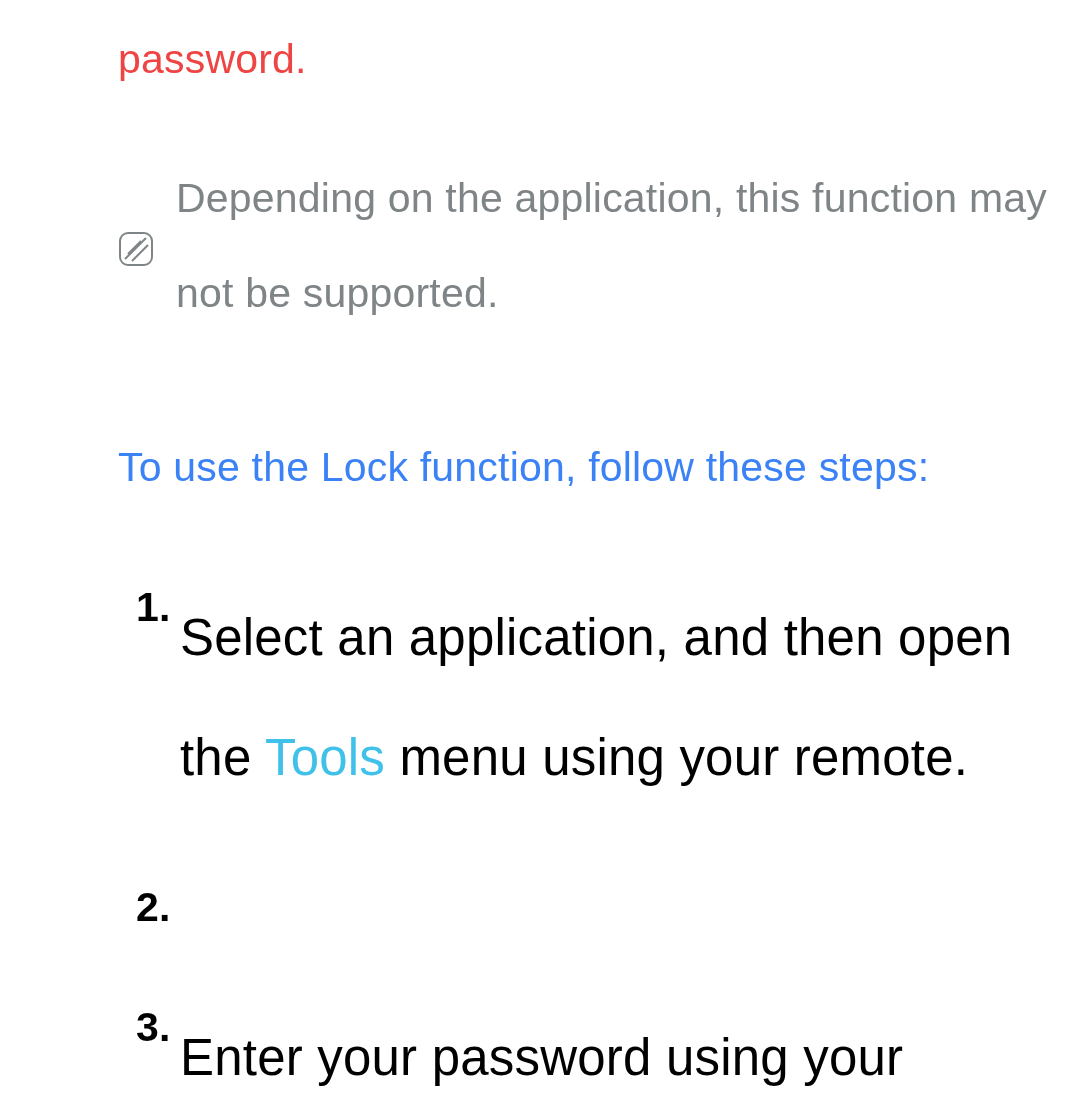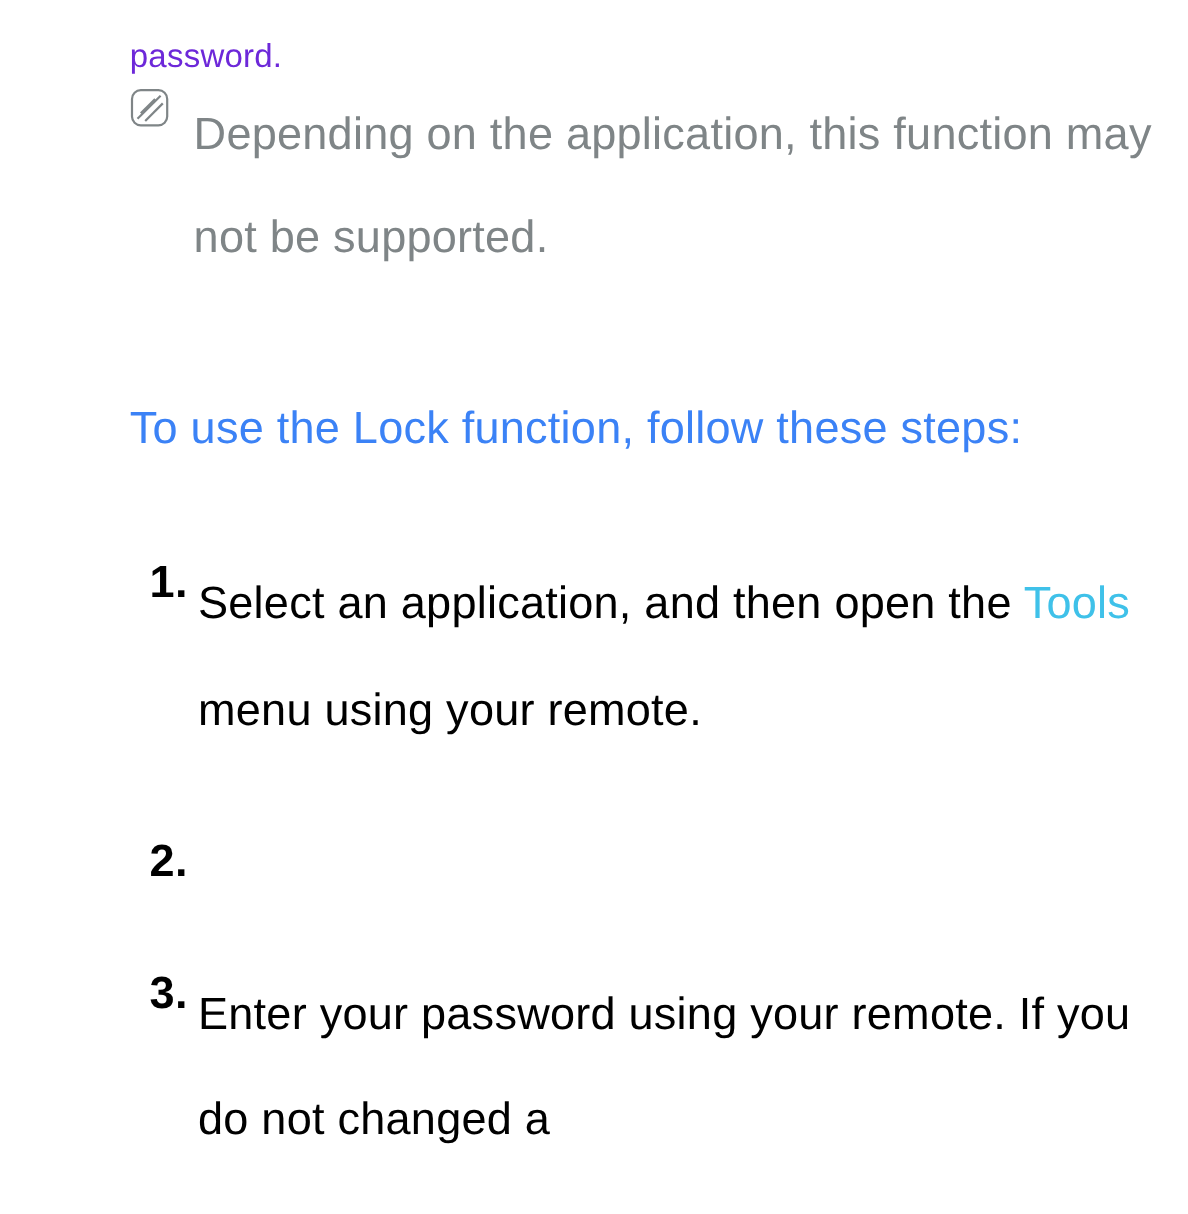--- a/index.html
+++ b/index.html
@@ -1,28 +1,29 @@
 <!DOCTYPE html>
 <html><head>
   <meta charset="utf-8">
   <style>
     * { box-sizing: border-box; margin: 0; padding: 0; }
     html, body { width: 1080px; height: 1104px; background: #fff; font-family: Arial, Helvetica, sans-serif; }
     body { padding: 30px 30px 0 118px; position: relative; overflow: hidden; }
 
     .intro {
-      font-size: 30px;
+      font-size: 41px;
       line-height: 1.45;
-      color: #6d28d9;
+      color: #ef4444;
       letter-spacing: 0.2px;
+      margin-bottom: 62px;
     }
 
     .note {
       display: flex;
-      align-items: flex-start;
+      align-items: center;
       margin-bottom: 78px;
     }
     .note-icon {
       flex-shrink: 0;
       width: 36px;
       height: 36px;
       margin-top: 6px;
       margin-right: 22px;
     }
     .note-icon svg {
@@ -56,21 +57,21 @@
     .step-num {
       font-size: 41px;
       font-weight: 700;
       color: #000;
       letter-spacing: 0.2px;
       min-width: 44px;
       padding-right: 8px;
       line-height: 1.45;
     }
     .step-body {
-      font-size: 41px;
+      font-size: 51px;
       line-height: 2.35;
       color: #000;
       letter-spacing: 0.2px;
     }
     .kw {
       color: #3fc1e9;
     }
   </style>
 </head>
 <body>

